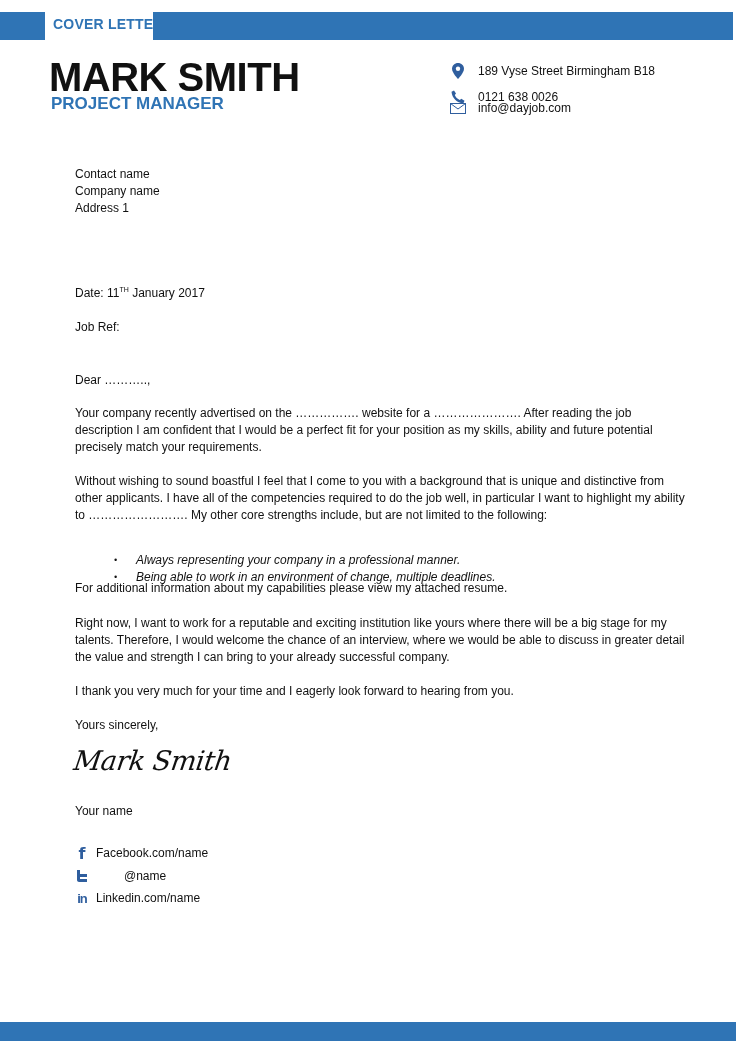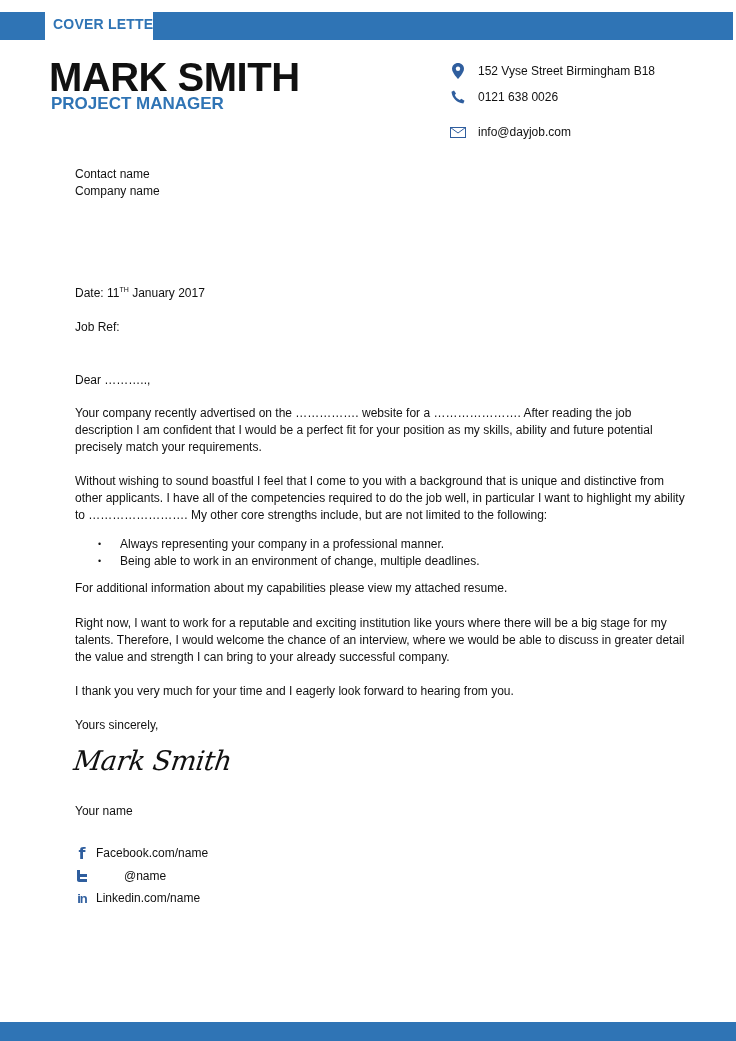--- a/index.html
+++ b/index.html
@@ -12,21 +12,21 @@
     .doc-label { left: 53px; top: 16px; font-size: 14px; font-weight: bold; color: #2f74b5; letter-spacing: 0.2px; }
     .bottom-bar { left: 0; top: 1022px; width: 736px; height: 19px; }
     .name { left: 49px; top: 54px; font-size: 40px; font-weight: bold; color: #111; letter-spacing: -0.5px; line-height: 46px; }
     .role { left: 51px; top: 94px; font-size: 17px; font-weight: bold; color: #2f74b5; }
     .contact-row { left: 450px; display: flex; align-items: center; font-size: 12px; color: #111; }
     .contact-row .ico { width: 16px; height: 16px; margin-right: 12px; display: inline-flex; align-items: center; justify-content: center; }
     .text { font-size: 12px; line-height: 17px; color: #111; }
     .block { left: 75px; width: 610px; }
     p { margin: 0; }
     sup { font-size: 7px; line-height: 0; vertical-align: 5px; }
-    ul.bullets { list-style: none; margin: 0; padding: 0; }
+    ul.bullets { list-style: none; margin: 16px; padding: 0; font-style: italic; }
     ul.bullets li { position: relative; padding-left: 45px; }
     ul.bullets li::before { content: "•"; position: absolute; left: 23px; font-size: 9px; }
     .signature { left: 74px; top: 745px; font-family: "DejaVu Serif", serif; font-style: italic; font-size: 27px; color: #111; letter-spacing: -0.5px; transform: skewX(-8deg); }
     .social-row { left: 75px; display: flex; align-items: center; font-size: 12px; }
     .social-row .sico { width: 14px; height: 14px; margin-right: 7px; display: inline-flex; align-items: center; justify-content: center; color: #2f5e9e; font-weight: bold; }
   </style>
 </head>
 <body>
 
 <div class="abs bar top-left-block"></div>
@@ -36,43 +36,44 @@
 <div class="abs name">MARK SMITH</div>
 <div class="abs role">PROJECT MANAGER</div>
 
 <div class="abs contact-row" style="top:63px;">
   <span class="ico">
     <svg width="12" height="16" viewBox="0 0 12 16">
         <path d="M6 0C2.7 0 0 2.6 0 5.8 0 10 6 16 6 16s6-6 6-10.2C12 2.6 9.3 0 6 0z" fill="#2f5e9e"></path>
         <circle cx="6" cy="5.8" r="2.2" fill="#fff"></circle>
       </svg>
   </span>
-  <span>152 Vyse Street Birmingham B18</span>
+  <span>189 Vyse Street Birmingham B18</span>
 </div>
 <div class="abs contact-row" style="top:89px;">
   <span class="ico">
     <svg width="14" height="14" viewBox="0 0 14 14">
         <path d="M3 0.5 L5 3.5 L3.8 5 C4.6 7 6.5 9 8.8 10 L10.3 8.8 L13.5 10.8 L12.3 13.5 C6 13 1 8 0.5 1.8 Z" fill="#2f5e9e"></path>
       </svg>
   </span>
   <span>0121 638 0026</span>
 </div>
-<div class="abs contact-row" style="top:124px;">
+<div class="abs contact-row" style="top:100px;">
   <span class="ico">
     <svg width="16" height="11" viewBox="0 0 16 11">
         <rect x="0.5" y="0.5" width="15" height="10" fill="none" stroke="#2f5e9e" stroke-width="1"></rect>
         <path d="M0.5 0.5 L8 6 L15.5 0.5" fill="none" stroke="#2f5e9e" stroke-width="1"></path>
       </svg>
   </span>
   <span>info@dayjob.com</span>
 </div>
 
 <div class="abs block text" style="top:166px;">
   <p>Contact name</p>
   <p>Company name</p>
+  <p>Address 1</p>
 </div>
 
 <div class="abs block text" style="top:285px;">
   <span>Date: 11</span><sup>TH</sup><span> January 2017</span>
 </div>
 
 <div class="abs block text" style="top:319px;">Job Ref:</div>
 
 <div class="abs block text" style="top:372px;">Dear ………..,</div>
 

